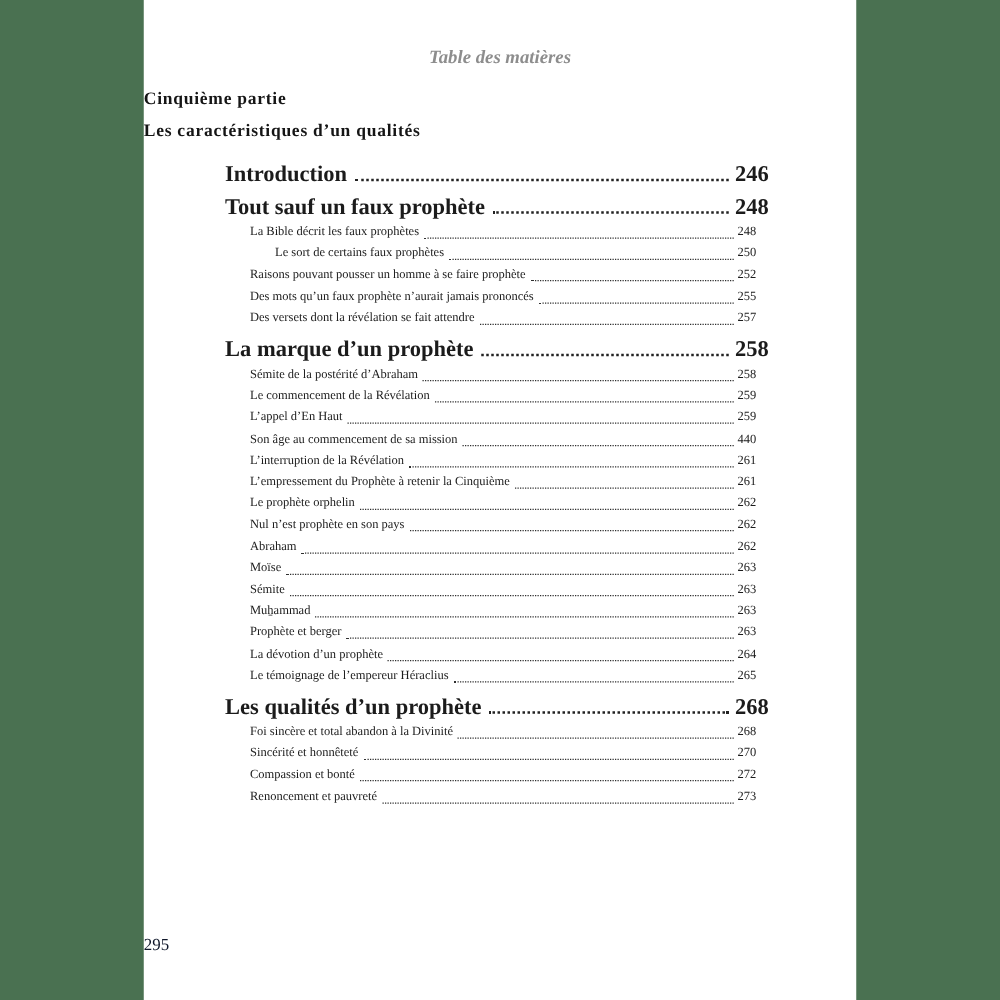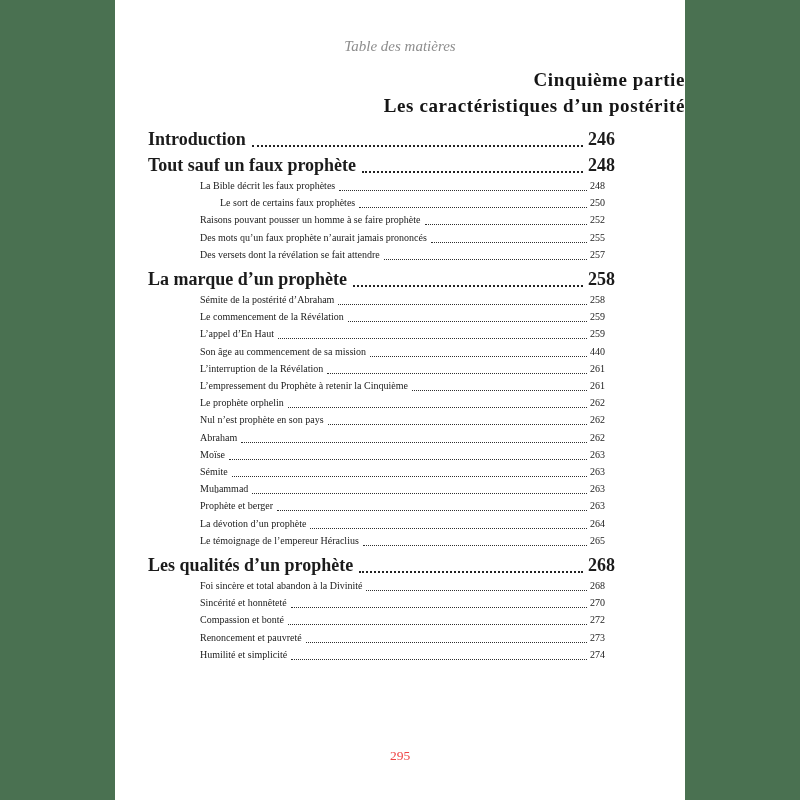--- a/index.html
+++ b/index.html
@@ -20,26 +20,27 @@
     background: #ffffff;
     box-sizing: border-box;
     padding-top: 38px;
   }
   .running-header {
     text-align: center;
     font-style: italic;
     font-size: 15px;
     line-height: 16px;
     color: #8d8d8d;
+    font-weight: bold;
   }
   .part-title {
     margin: 13px 0 10px 0;
-    text-align: right;
+    text-align: left;
     font-weight: 700;
-    font-size: 19px;
+    font-size: 14px;
     line-height: 26px;
     letter-spacing: 0.6px;
     color: #151515;
   }
   .toc { width: 100%; }
   .row {
     display: flex;
     color: #1b1b1b;
   }
   .row .label { white-space: nowrap; }
@@ -47,55 +48,54 @@
   .row .dots {
     flex: 1;
     height: 13px;
     margin: 0 3px 0 4px;
     border-bottom: 1.7px dotted #2f2f2f;
   }
   .level1 {
     font-weight: 700;
     font-size: 18px;
     line-height: 20px;
-    padding: 0 70px 0 33px;
+    padding: 0 70px 0 65px;
     margin-top: 6px;
     margin-bottom: 2px;
-    align-items: center;
   }
   .level1 .dots {
     height: 14px;
     margin: 0 5px 0 6px;
     border-bottom: 2.4px dotted #222222;
   }
   .level2 {
     font-size: 10px;
     line-height: 17.2px;
     padding: 0 80px 0 85px;
   }
   .level2.indent-extra { padding-left: 105px; }
   .folio {
     position: absolute;
     left: 0;
     right: 0;
     bottom: 36px;
-    text-align: center;
+    text-align: left;
     font-size: 13.5px;
-    color: #ef4444;
+    color: #0f172a;
   }
 </style>
 </head>
 <body>
 
 <div class="stage">
   <div class="page">
     <div class="running-header">Table des matières</div>
     <div class="part-title">
       <span>Cinquième partie</span><br>
-      <span>Les caractéristiques d’un postérité</span>
+      <span>Les caractéristiques d’un qualités</span>
     </div>
     <div class="toc">
         <div class="row level1">
           <span class="label">Introduction</span>
           <span class="dots"></span>
           <span class="pagenum">246</span>
         </div>
         <div class="row level1">
           <span class="label">Tout sauf un faux prophète</span>
           <span class="dots"></span>
@@ -223,22 +223,17 @@
         </div>
         <div class="row level2">
           <span class="label">Compassion et bonté</span>
           <span class="dots"></span>
           <span class="pagenum">272</span>
         </div>
         <div class="row level2">
           <span class="label">Renoncement et pauvreté</span>
           <span class="dots"></span>
           <span class="pagenum">273</span>
-        </div>
-        <div class="row level2">
-          <span class="label">Humilité et simplicité</span>
-          <span class="dots"></span>
-          <span class="pagenum">274</span>
         </div>
       </div>
     <div class="folio">295</div>
   </div>
 </div>
 
 </body></html>

